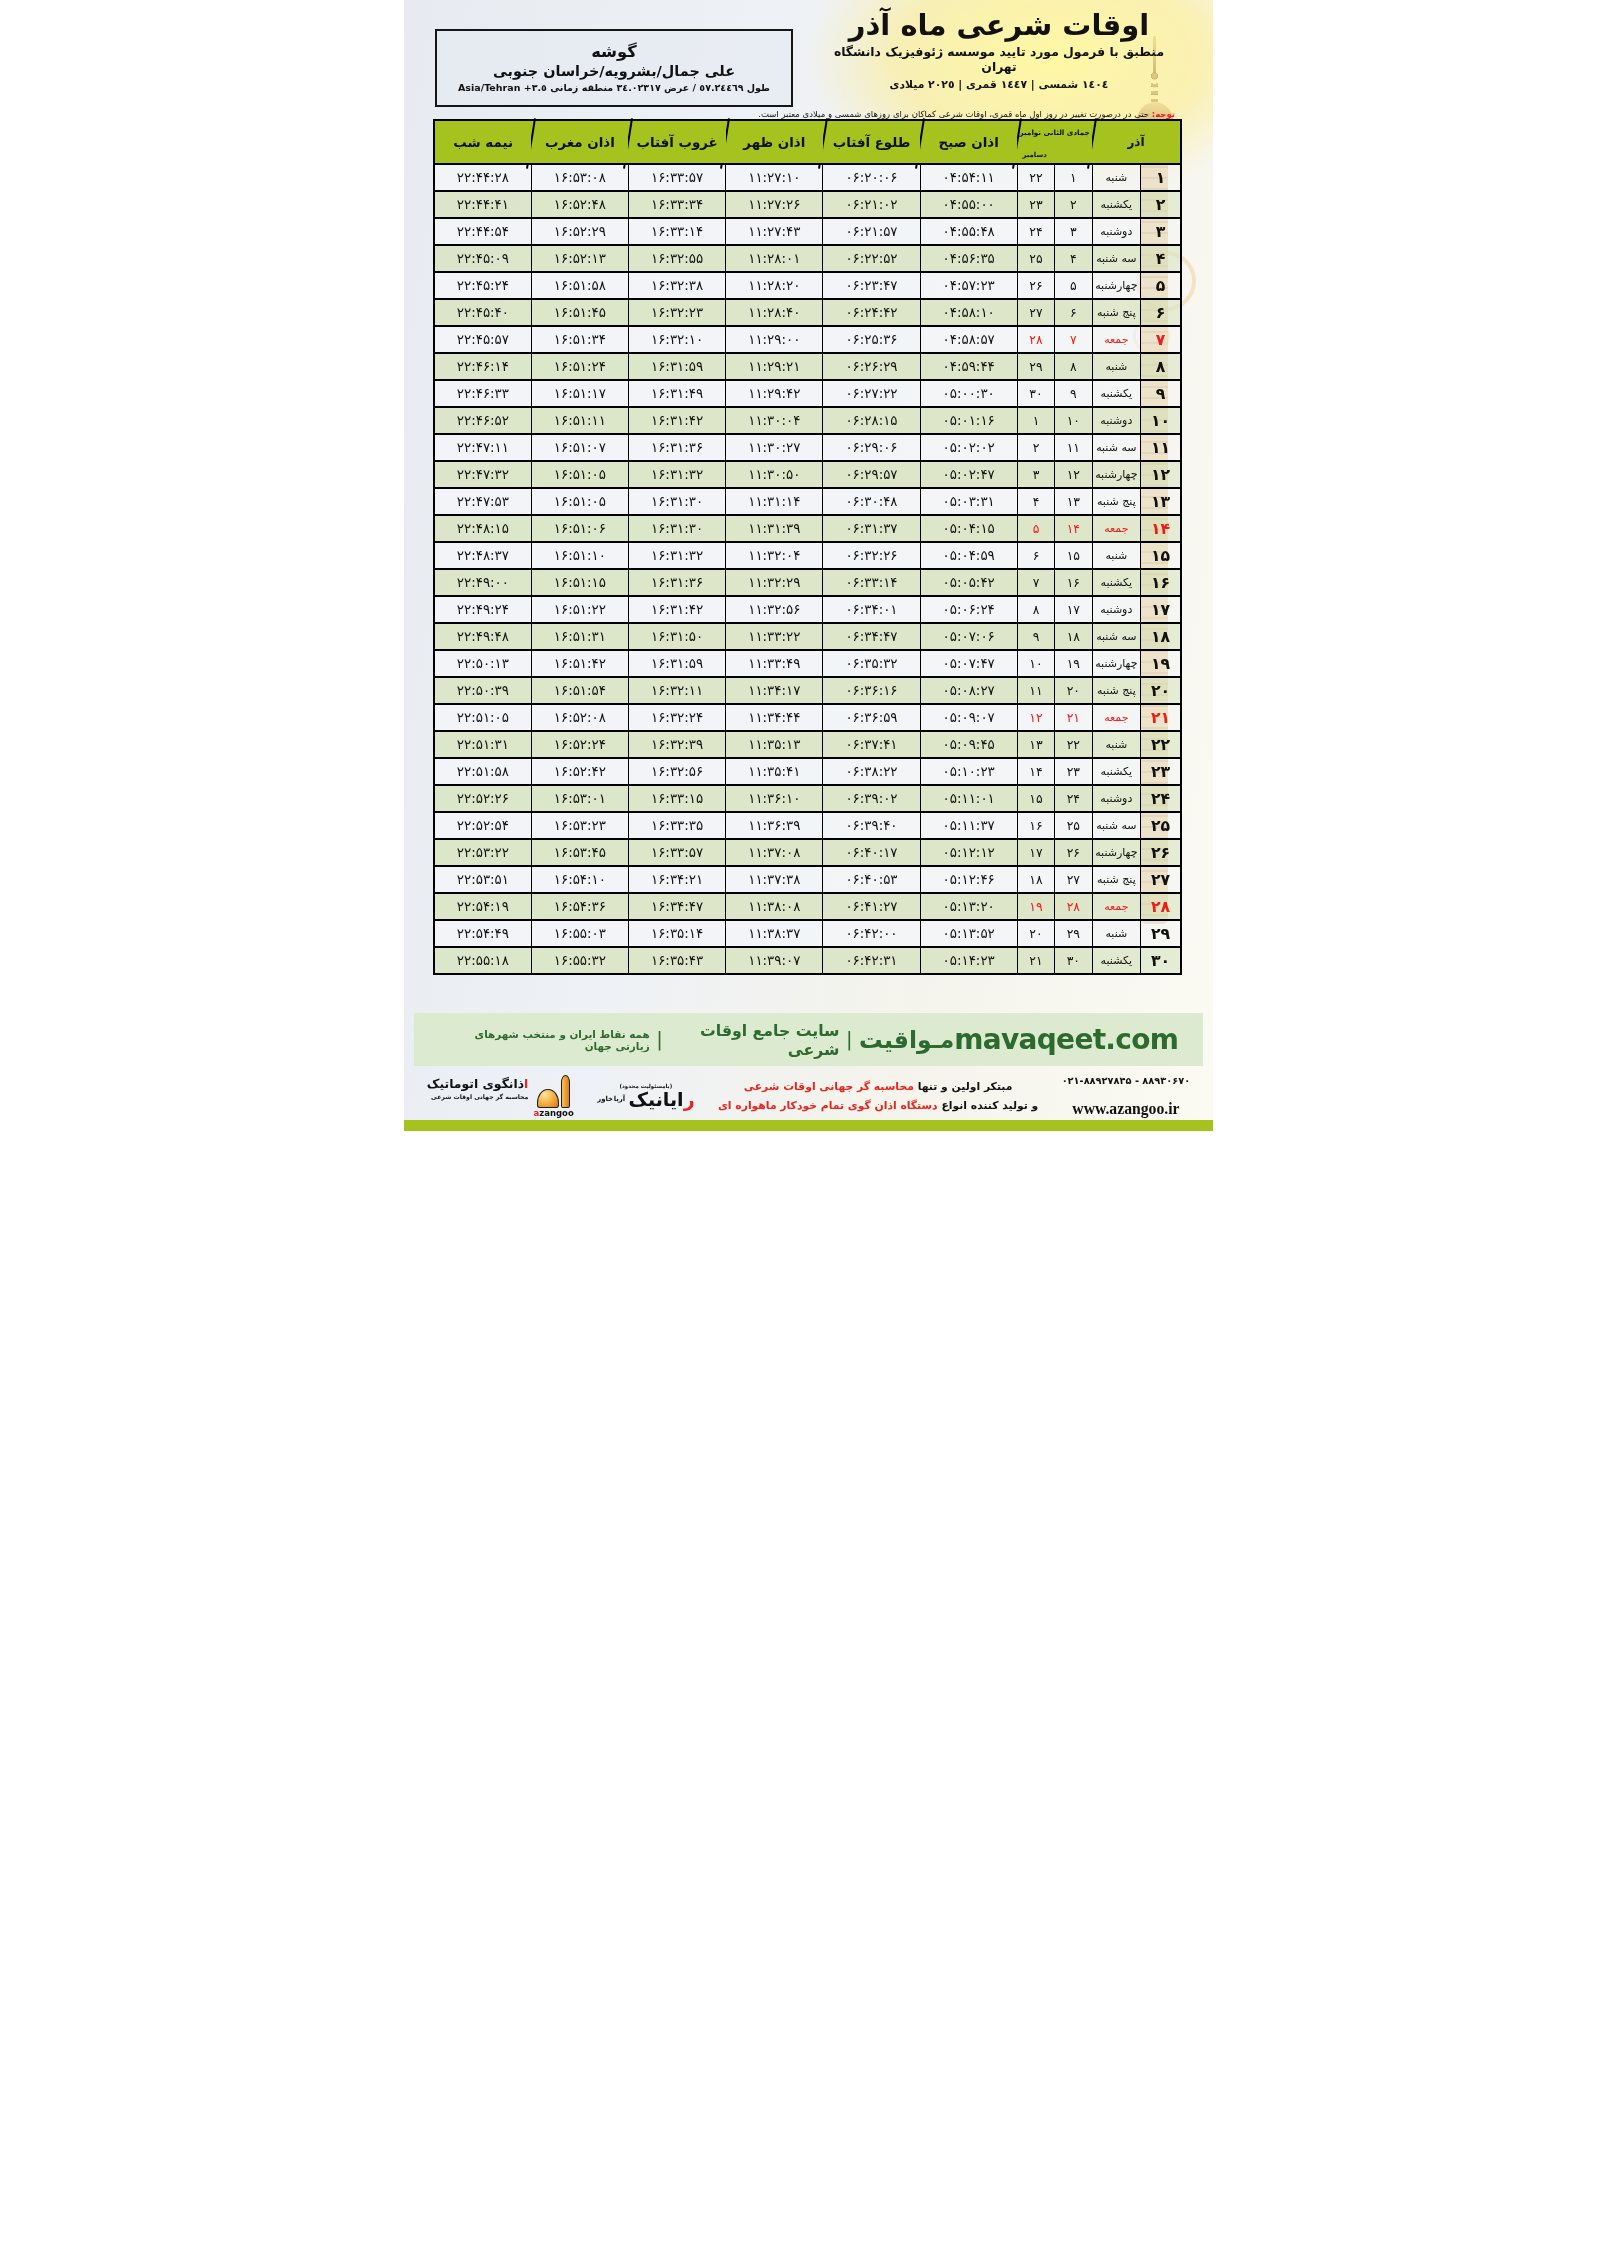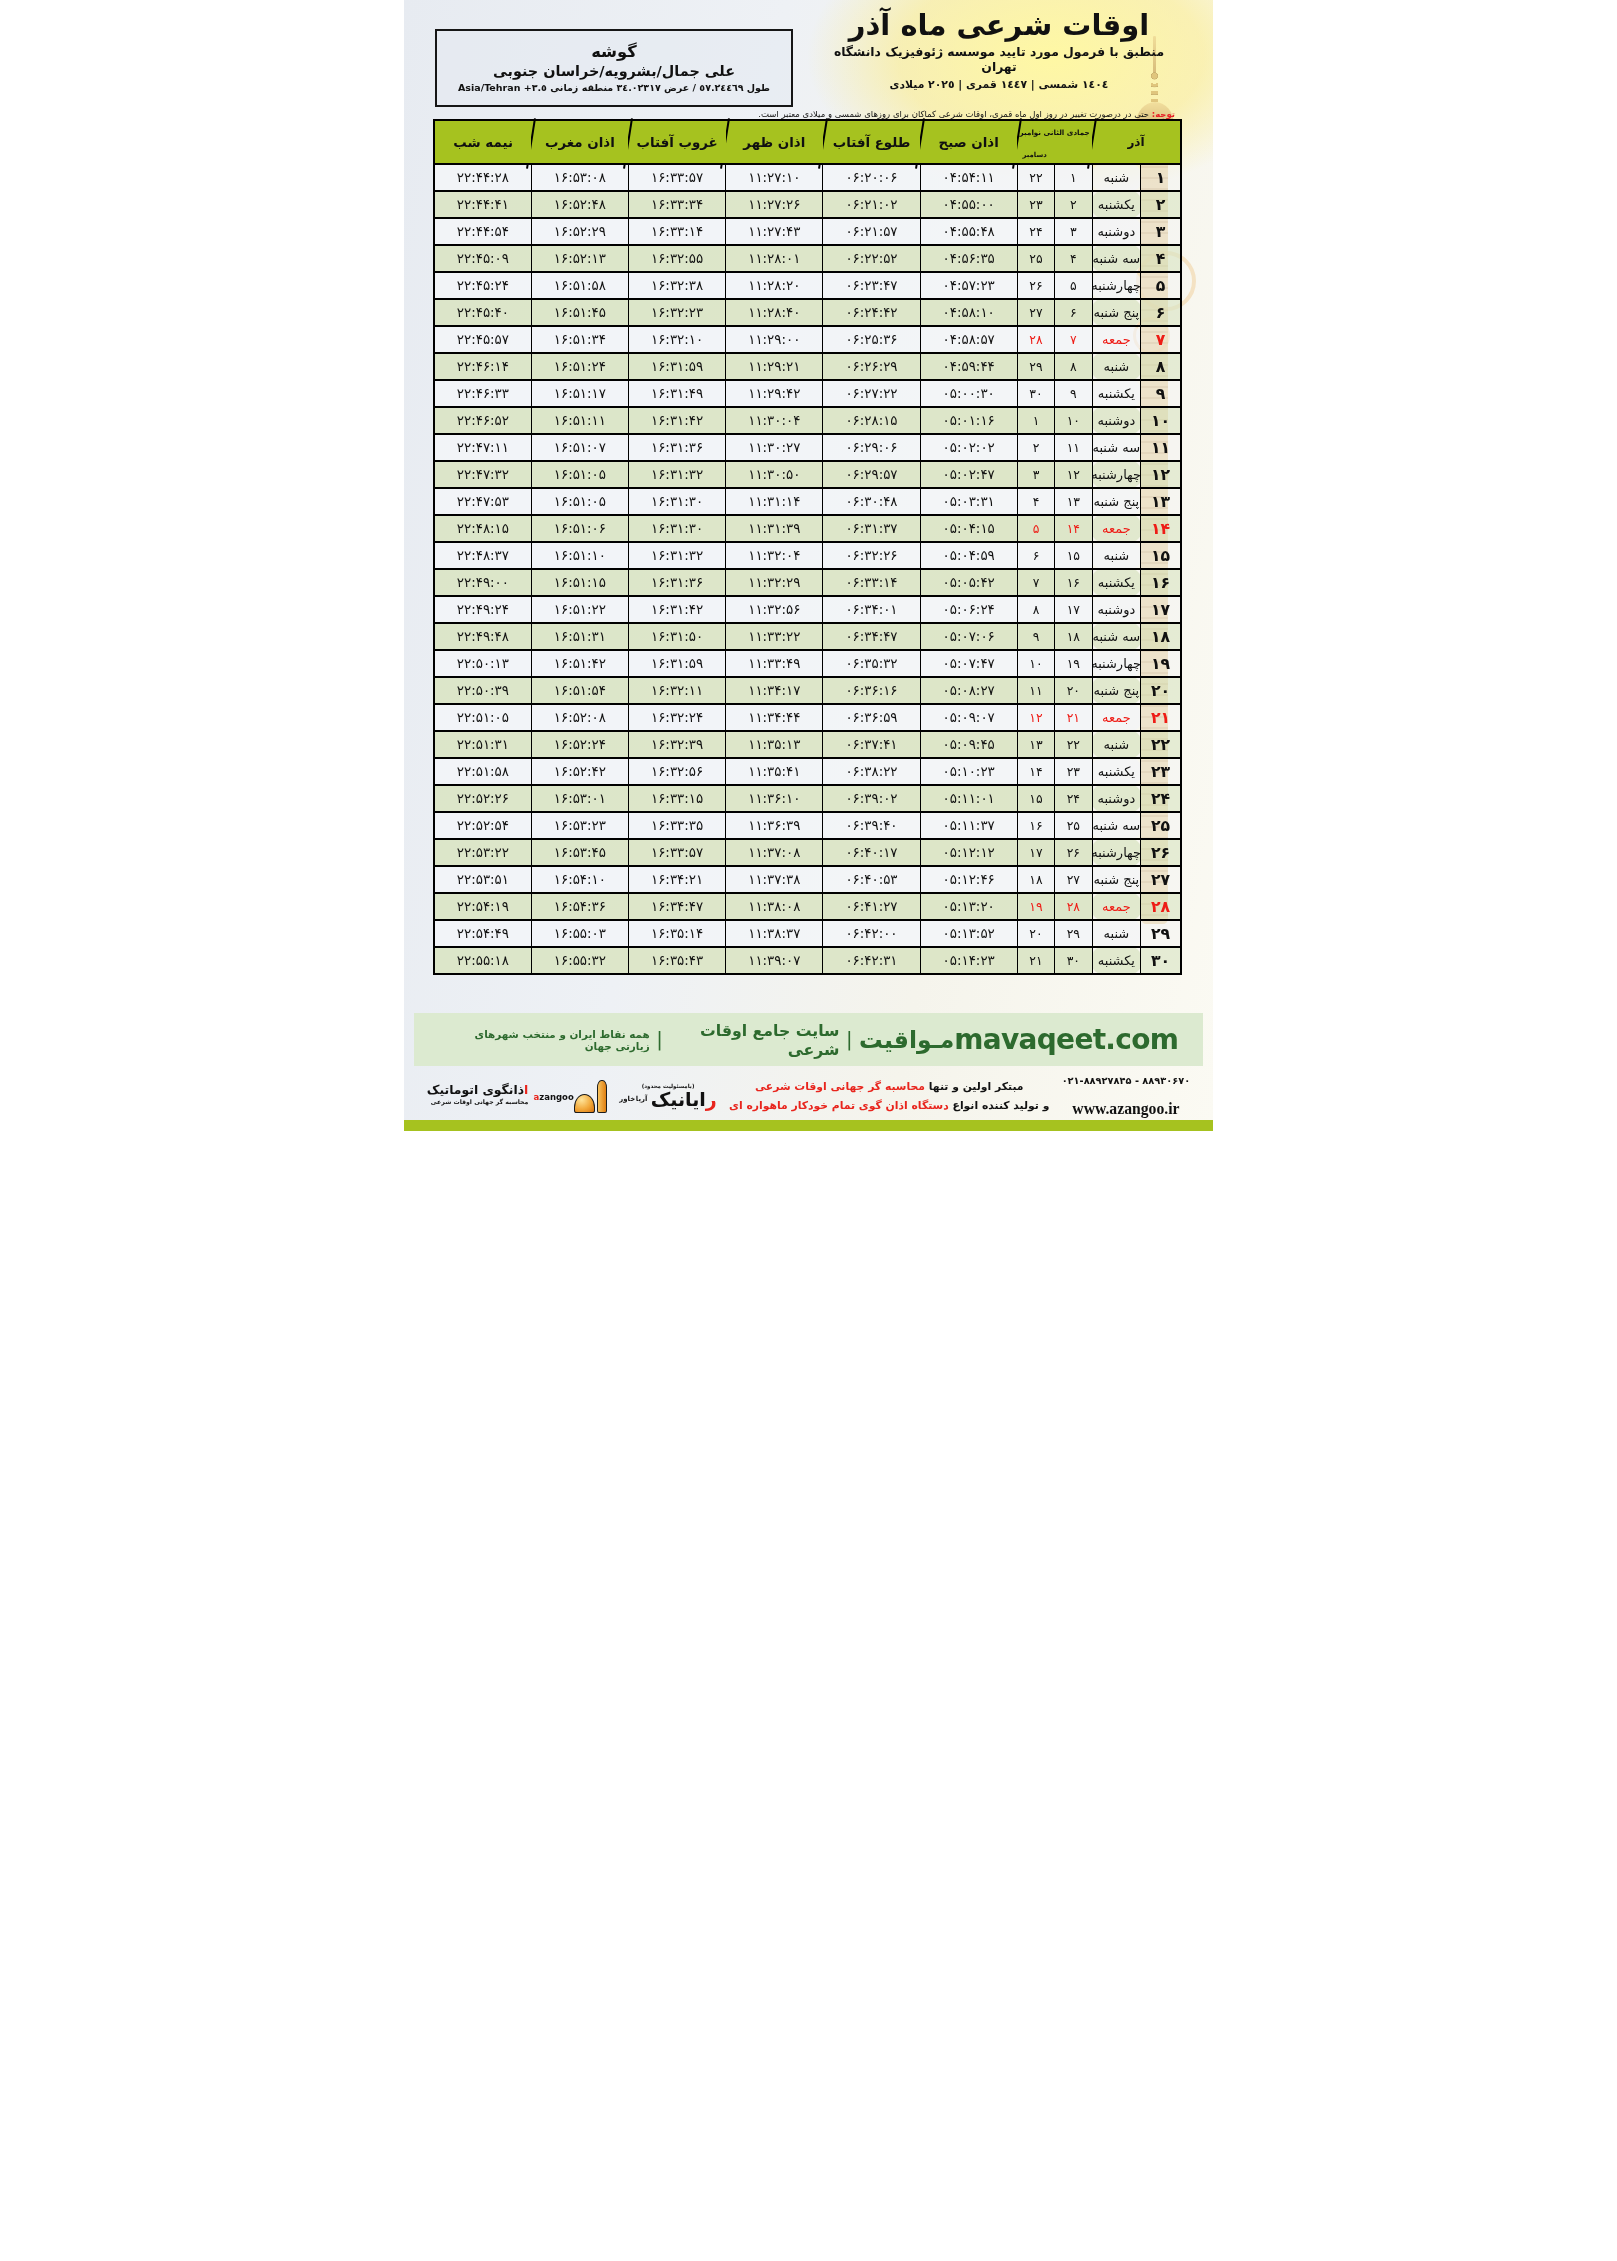--- a/index.html
+++ b/index.html
@@ -61,42 +61,42 @@
     border:1.3px solid #000;border-top-width:2px;border-bottom-width:2px;
     overflow:hidden;white-space:nowrap;
   }
   tr.odd  td{background:rgba(242,244,248,0.93);}
   tr.even td{background:rgba(219,229,198,0.95);}
   tr.odd  td.cell-azar{background:rgba(244,242,242,0.42);}
   tr.even td.cell-azar{background:rgba(219,229,198,0.66);}
   tr.odd  td.cell-weekday{background:rgba(242,244,248,0.62);}
   tr.even td.cell-weekday{background:rgba(219,229,198,0.8);}
   td.cell-azar{font-size:15.7px;font-weight:bold;}
-  td.cell-weekday{font-size:13px;border-radius:10px;}
+  td.cell-weekday{font-size:11px;}
   td.cell-lunar,td.cell-gregorian{font-size:12.4px;}
   td.t{font-size:13.4px;letter-spacing:0.3px;}
   tr.friday td.cell-azar,tr.friday td.cell-weekday,tr.friday td.cell-lunar,tr.friday td.cell-gregorian{color:#ee1c16;}
   
   .mavaqeet-bar{
     position:absolute;top:1013px;left:9.8px;right:9.8px;height:53px;background:#dcead0;z-index:2;
     display:flex;flex-direction:row-reverse;align-items:center;justify-content:space-between;padding:0 25px;color:#2d6a2e;
   }
   .mv-domain{font-size:28px;font-weight:bold;letter-spacing:-0.7px;direction:ltr;}
   .mv-fa{display:flex;align-items:center;gap:6.5px;font-weight:bold;}
   .mv-brand{font-size:23.5px;}
   .mv-site{font-size:15.7px;}
   .mv-scope{font-size:10.4px;}
   .mv-sep{font-size:19.6px;font-weight:normal;}
   
   .bottom-row{
     position:absolute;top:1071px;left:9.8px;right:9.8px;height:51px;z-index:2;
     display:flex;flex-direction:row-reverse;align-items:center;justify-content:space-between;padding:0 13px;
   }
   .azangoo-block{display:flex;align-items:flex-start;gap:5.2px;}
-  .az-icon{display:flex;flex-direction:row;align-items:center;}
+  .az-icon{display:flex;flex-direction:column;align-items:center;}
   .az-shapes{display:flex;align-items:flex-end;gap:2px;direction:ltr;}
   .az-dome{width:21.5px;height:19px;border:1.3px solid #1c1c1c;border-radius:50% 50% 12% 12%/72% 72% 14% 14%;
     background:radial-gradient(circle at 35% 28%,#ffe49a,#f2a93b 55%,#d9730f);}
   .az-tower{width:9.8px;height:33px;border:1.3px solid #1c1c1c;border-radius:45% 45% 2px 2px/22% 22% 2px 2px;
     background:linear-gradient(90deg,#f8c35e,#e07f12);}
   .az-latin{font-size:8.5px;font-weight:bold;margin-top:0.7px;direction:ltr;}
   .az-latin .red{color:#e8251d;}
   .az-text{text-align:right;margin-top:2.6px;}
   .az-title{font-size:12.4px;font-weight:bold;line-height:1.1;}
   .az-title .red{color:#e8251d;}

